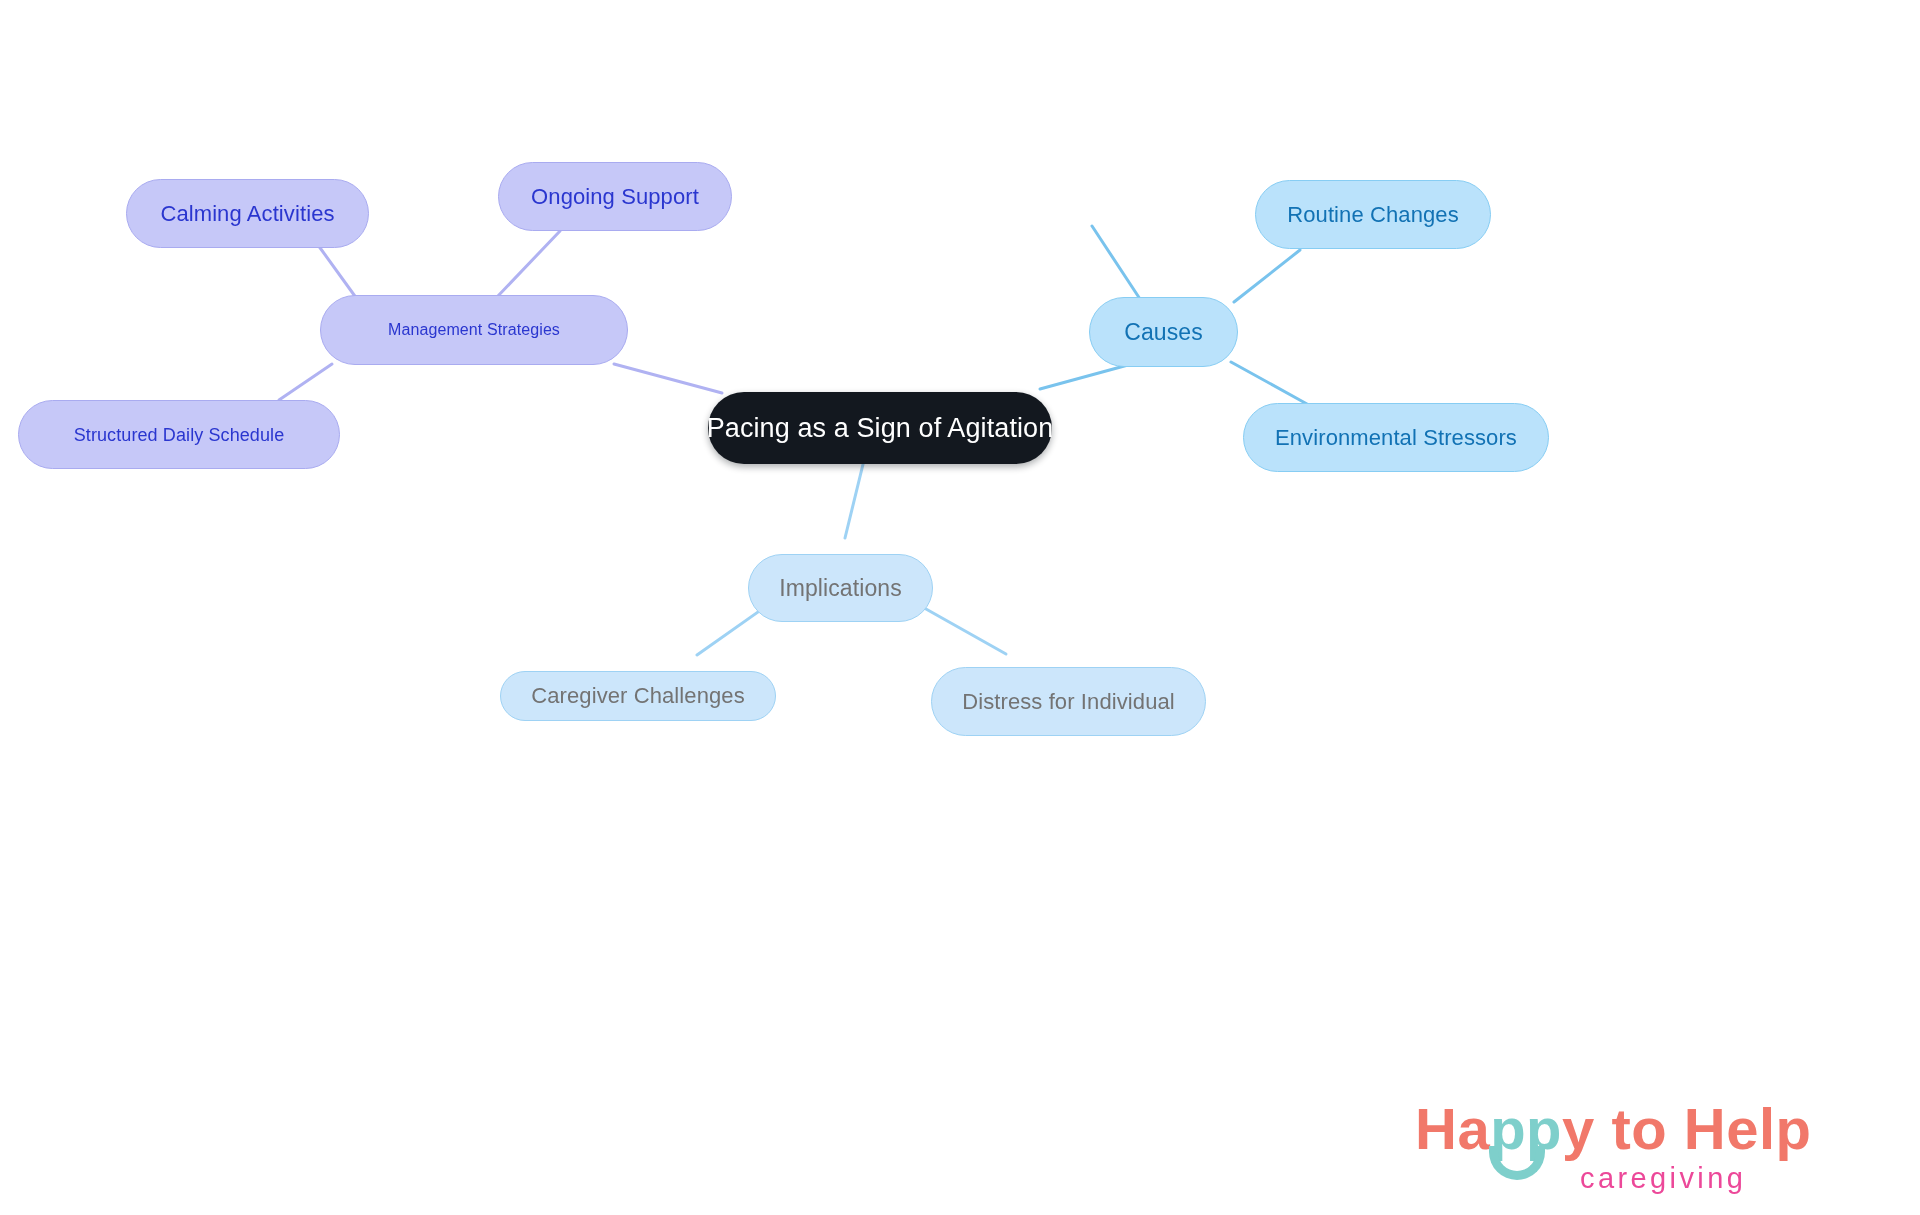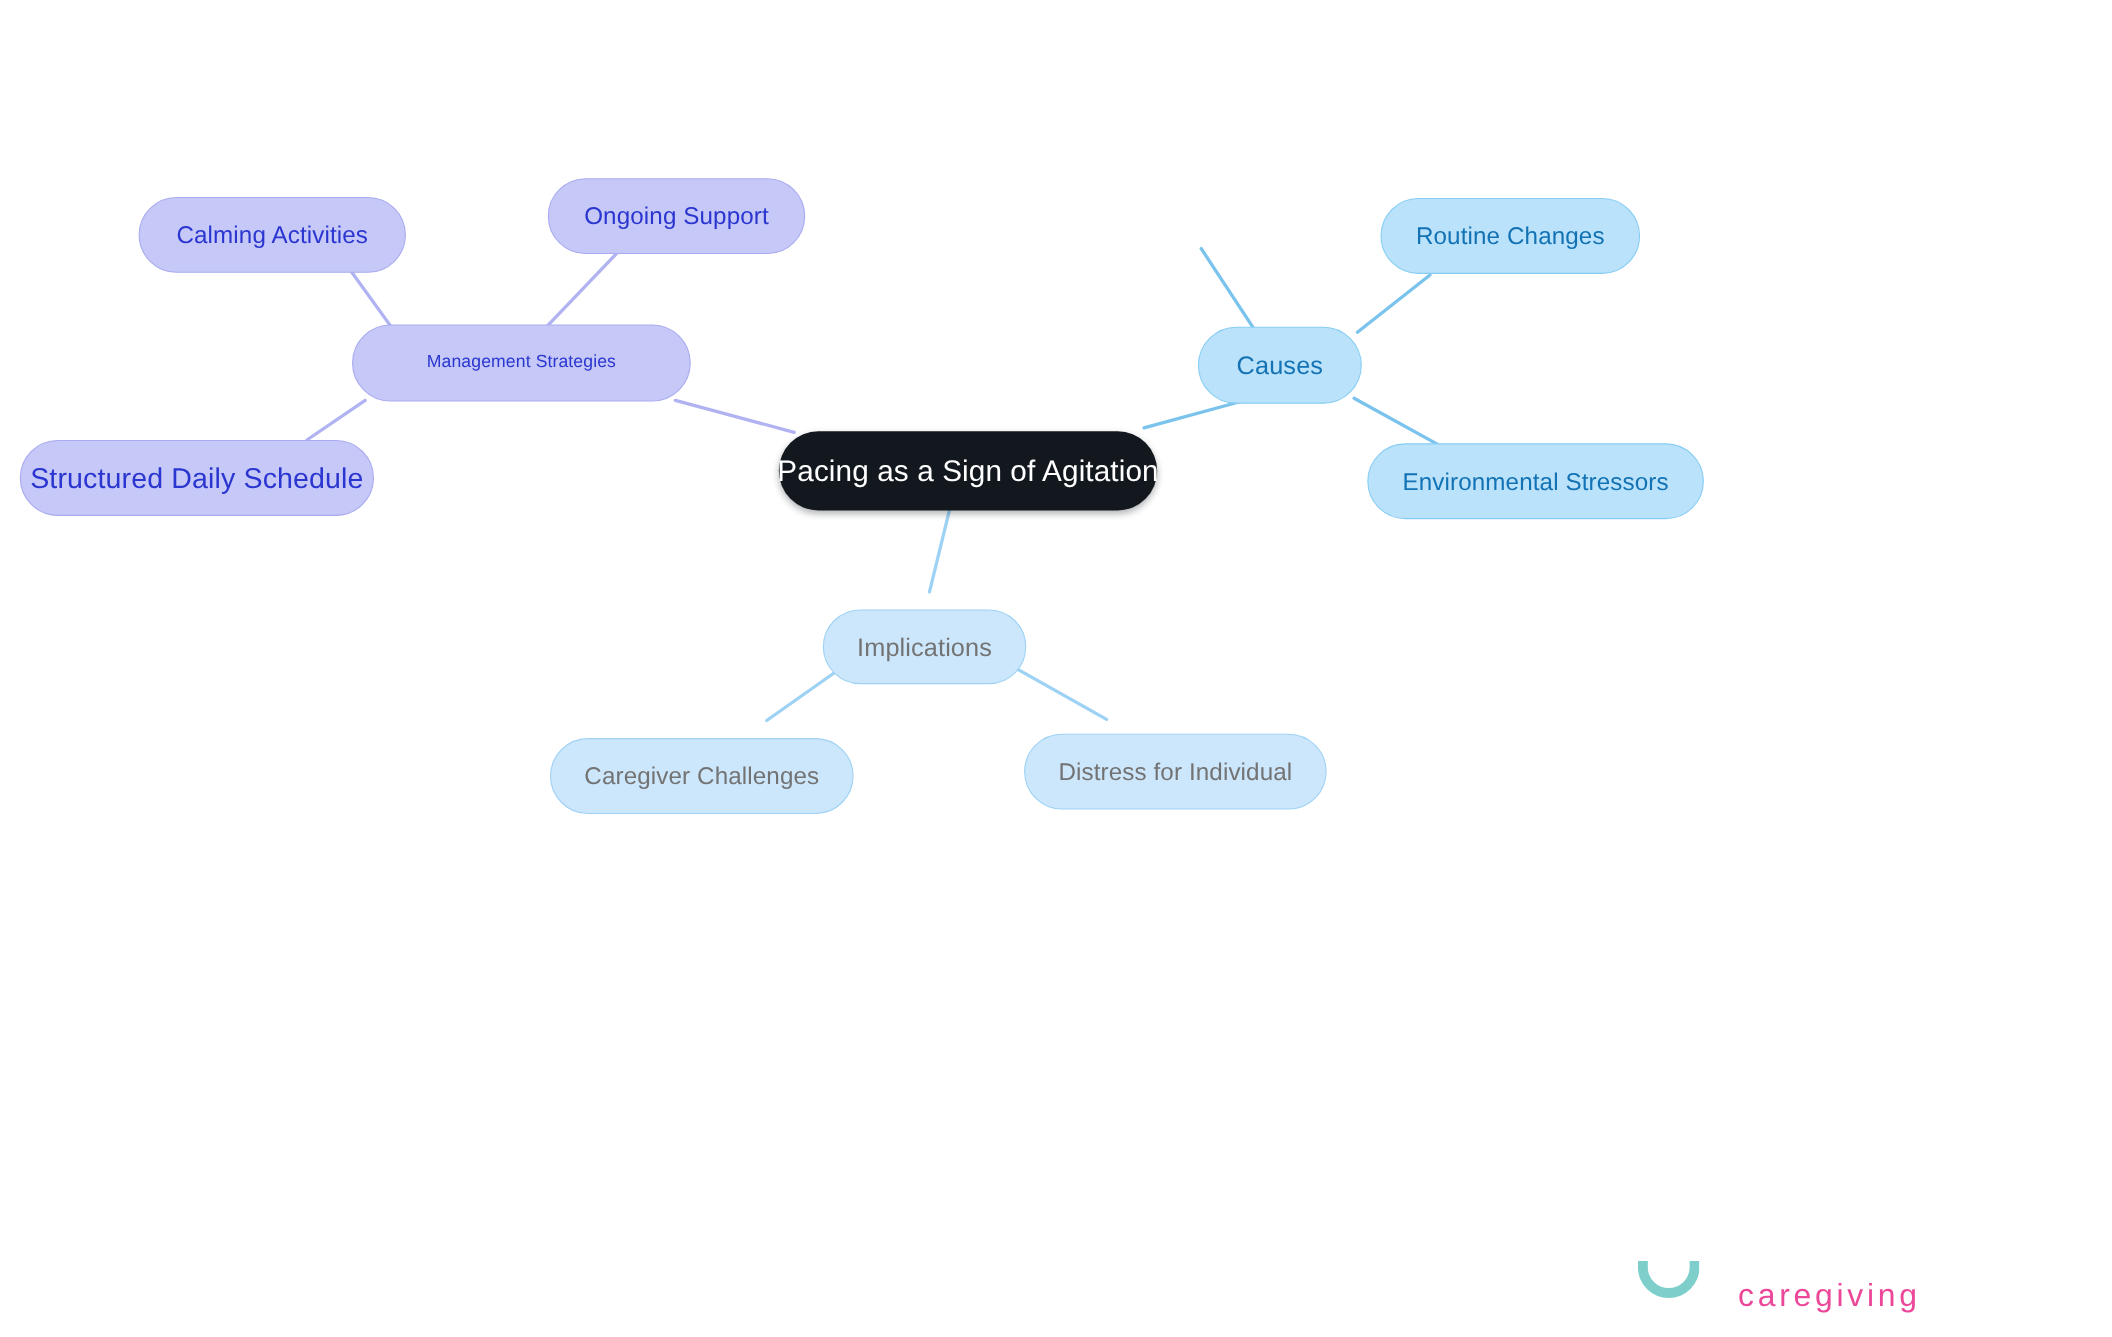--- a/index.html
+++ b/index.html
@@ -135,42 +135,43 @@
 
   <div class="node node-purple" id="n-management-strategies" style="left: 320px; top: 295px; width: 308px; height: 70px; font-size: 16px;">
     <span class="lbl">Management Strategies</span>
   </div>
   <div class="node node-purple" id="n-calming-activities" style="left: 126px; top: 179px; width: 243px; height: 69px; font-size: 22px;">
     <span class="lbl">Calming Activities</span>
   </div>
   <div class="node node-purple" id="n-ongoing-support" style="left: 498px; top: 162px; width: 234px; height: 69px; font-size: 22px;">
     <span class="lbl">Ongoing Support</span>
   </div>
-  <div class="node node-purple" id="n-structured-daily-schedule" style="left: 18px; top: 400px; width: 322px; height: 69px; font-size: 26px;">
+  <div class="node node-purple" id="n-structured-daily-schedule" style="left: 18px; top: 400px; width: 322px; height: 69px; font-size: 18px;">
     <span class="lbl">Structured Daily Schedule</span>
   </div>
 
   <div class="node node-blue" id="n-causes" style="left: 1089px; top: 297px; width: 149px; height: 70px; font-size: 23px;">
     <span class="lbl">Causes</span>
   </div>
   <div class="node node-blue" id="n-routine-changes" style="left: 1255px; top: 180px; width: 236px; height: 69px; font-size: 22px;">
     <span class="lbl">Routine Changes</span>
   </div>
   <div class="node node-blue" id="n-environmental-stressors" style="left: 1243px; top: 403px; width: 306px; height: 69px; font-size: 22px;">
     <span class="lbl">Environmental Stressors</span>
   </div>
 
   <div class="node node-blue-light" id="n-implications" style="left: 748px; top: 538px; width: 185px; height: 68px; font-size: 23px;">
     <span class="lbl">Implications</span>
   </div>
-  <div class="node node-blue-light" id="n-caregiver-challenges" style="left: 500px; top: 655px; width: 276px; height: 69px; font-size: 22px;">
+  <div class="node node-blue-light" id="n-caregiver-challenges" style="left: 500px; top: 655px; width: 276px; height: 50px; font-size: 22px;">
     <span class="lbl">Caregiver Challenges</span>
   </div>
   <div class="node node-blue-light" id="n-distress-for-individual" style="left: 931px; top: 651px; width: 275px; height: 69px; font-size: 22px;">
     <span class="lbl">Distress for Individual</span>
   </div>
 
   <div id="logo">
+    <div id="logo-wordmark"><span>Ha</span><span class="teal">pp</span><span>y to Help</span></div>
     <div id="logo-smile"></div>
     <div id="logo-sub">caregiving</div>
   </div>
 
 </div>
 
 </body></html>

